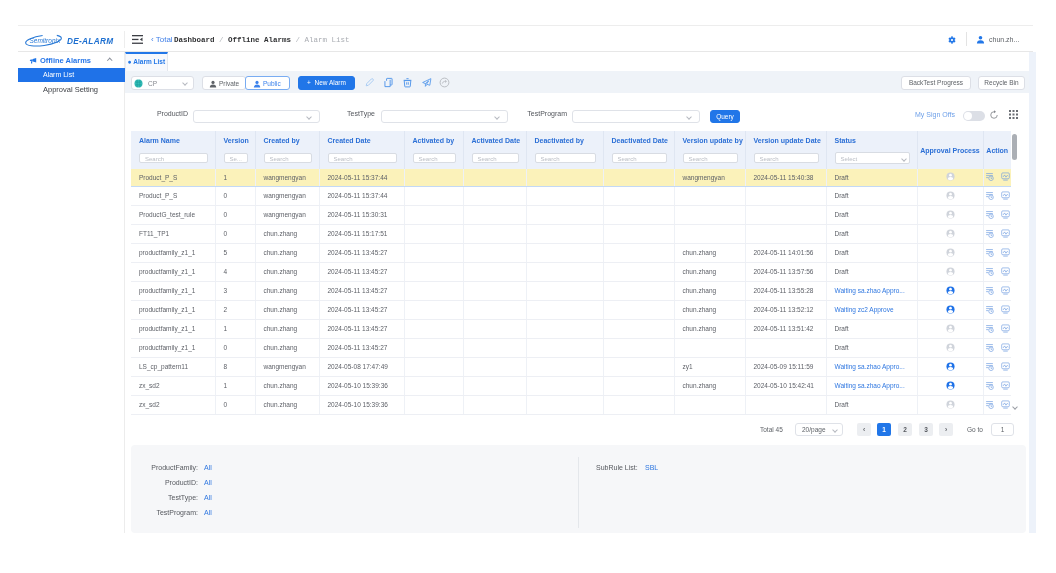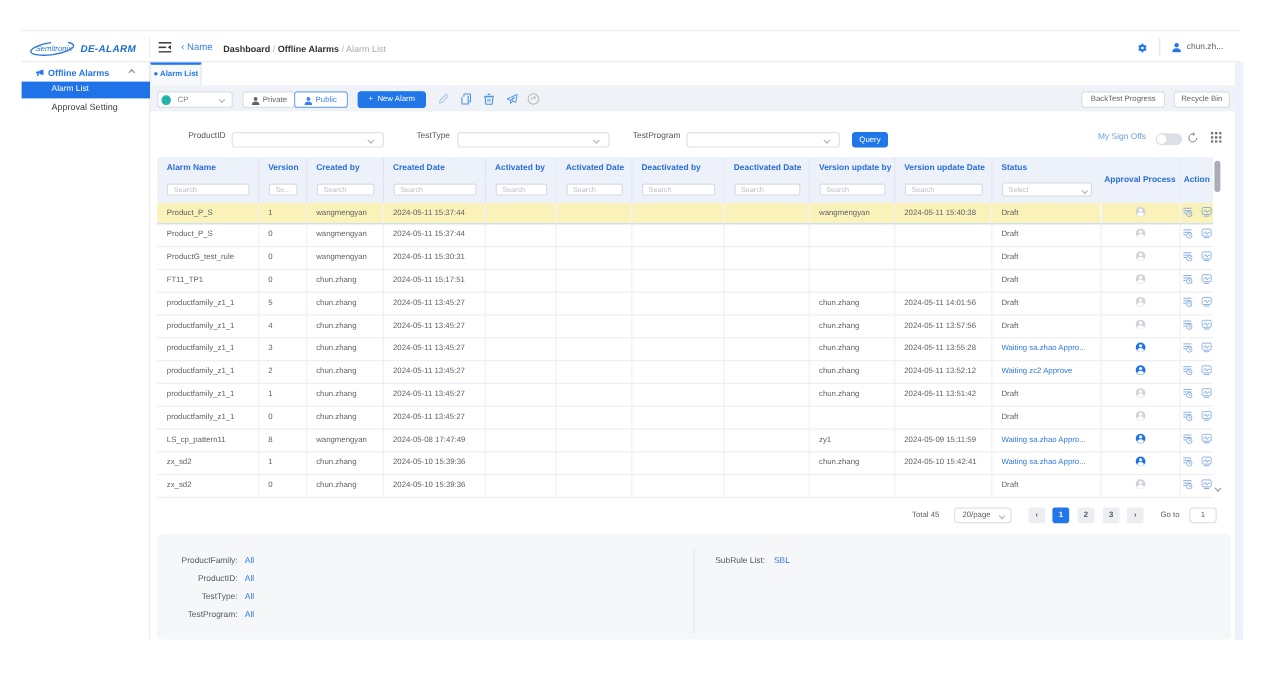--- a/index.html
+++ b/index.html
@@ -48,22 +48,22 @@
       <text x="84" y="21" font-size="16.5" fill="#1d6fd0" font-style="italic" font-weight="bold" font-family="Liberation Sans" letter-spacing="0.6">DE-ALARM</text>
     </svg>
     <div class="vdiv"></div>
 
     <svg class="abs" style="left:114px;top:9px;" width="11" height="9" viewBox="0 0 11 9">
       <rect x="0" y="0" width="11" height="1.3" fill="#3c3f45"></rect>
       <rect x="0" y="3.8" width="6.5" height="1.3" fill="#3c3f45"></rect>
       <rect x="0" y="7.6" width="11" height="1.3" fill="#3c3f45"></rect>
       <path d="M10.5 2.6 L10.5 6.2 L7.8 4.4 Z" fill="#3c3f45"></path>
     </svg>
-    <div class="abs" style="left:133px;top:9px;font-size:8px;color:#3f7fe8;">‹ Name</div>
-    <div class="abs" style="left:168px;top:9.5px;font-size:7.5px;white-space:nowrap;">
+    <div class="abs" style="left:133px;top:9px;font-size:8px;color:#3f7fe8;">‹ Total</div>
+    <div class="abs" style="left:156px;top:9.5px;font-size:7.5px;white-space:nowrap;font-family:Liberation Mono, monospace;">
       <span class="crumb">Dashboard</span><span class="crumb-sep"> / </span><span class="crumb">Offline Alarms</span><span class="crumb-sep"> / </span><span class="crumb crumb-last">Alarm List</span>
     </div>
 
     <svg class="abs" style="left:930px;top:9.5px;" width="8" height="8" viewBox="0 0 20 20">
       <g fill="#2277e8">
         <circle cx="10" cy="10" r="6.8"></circle>
         <rect x="7.8" y="1" width="4.4" height="3.4"></rect>
         <rect x="7.8" y="15.6" width="4.4" height="3.4"></rect>
         <g transform="rotate(60 10 10)">
             <rect x="7.8" y="1" width="4.4" height="3.4"></rect>

